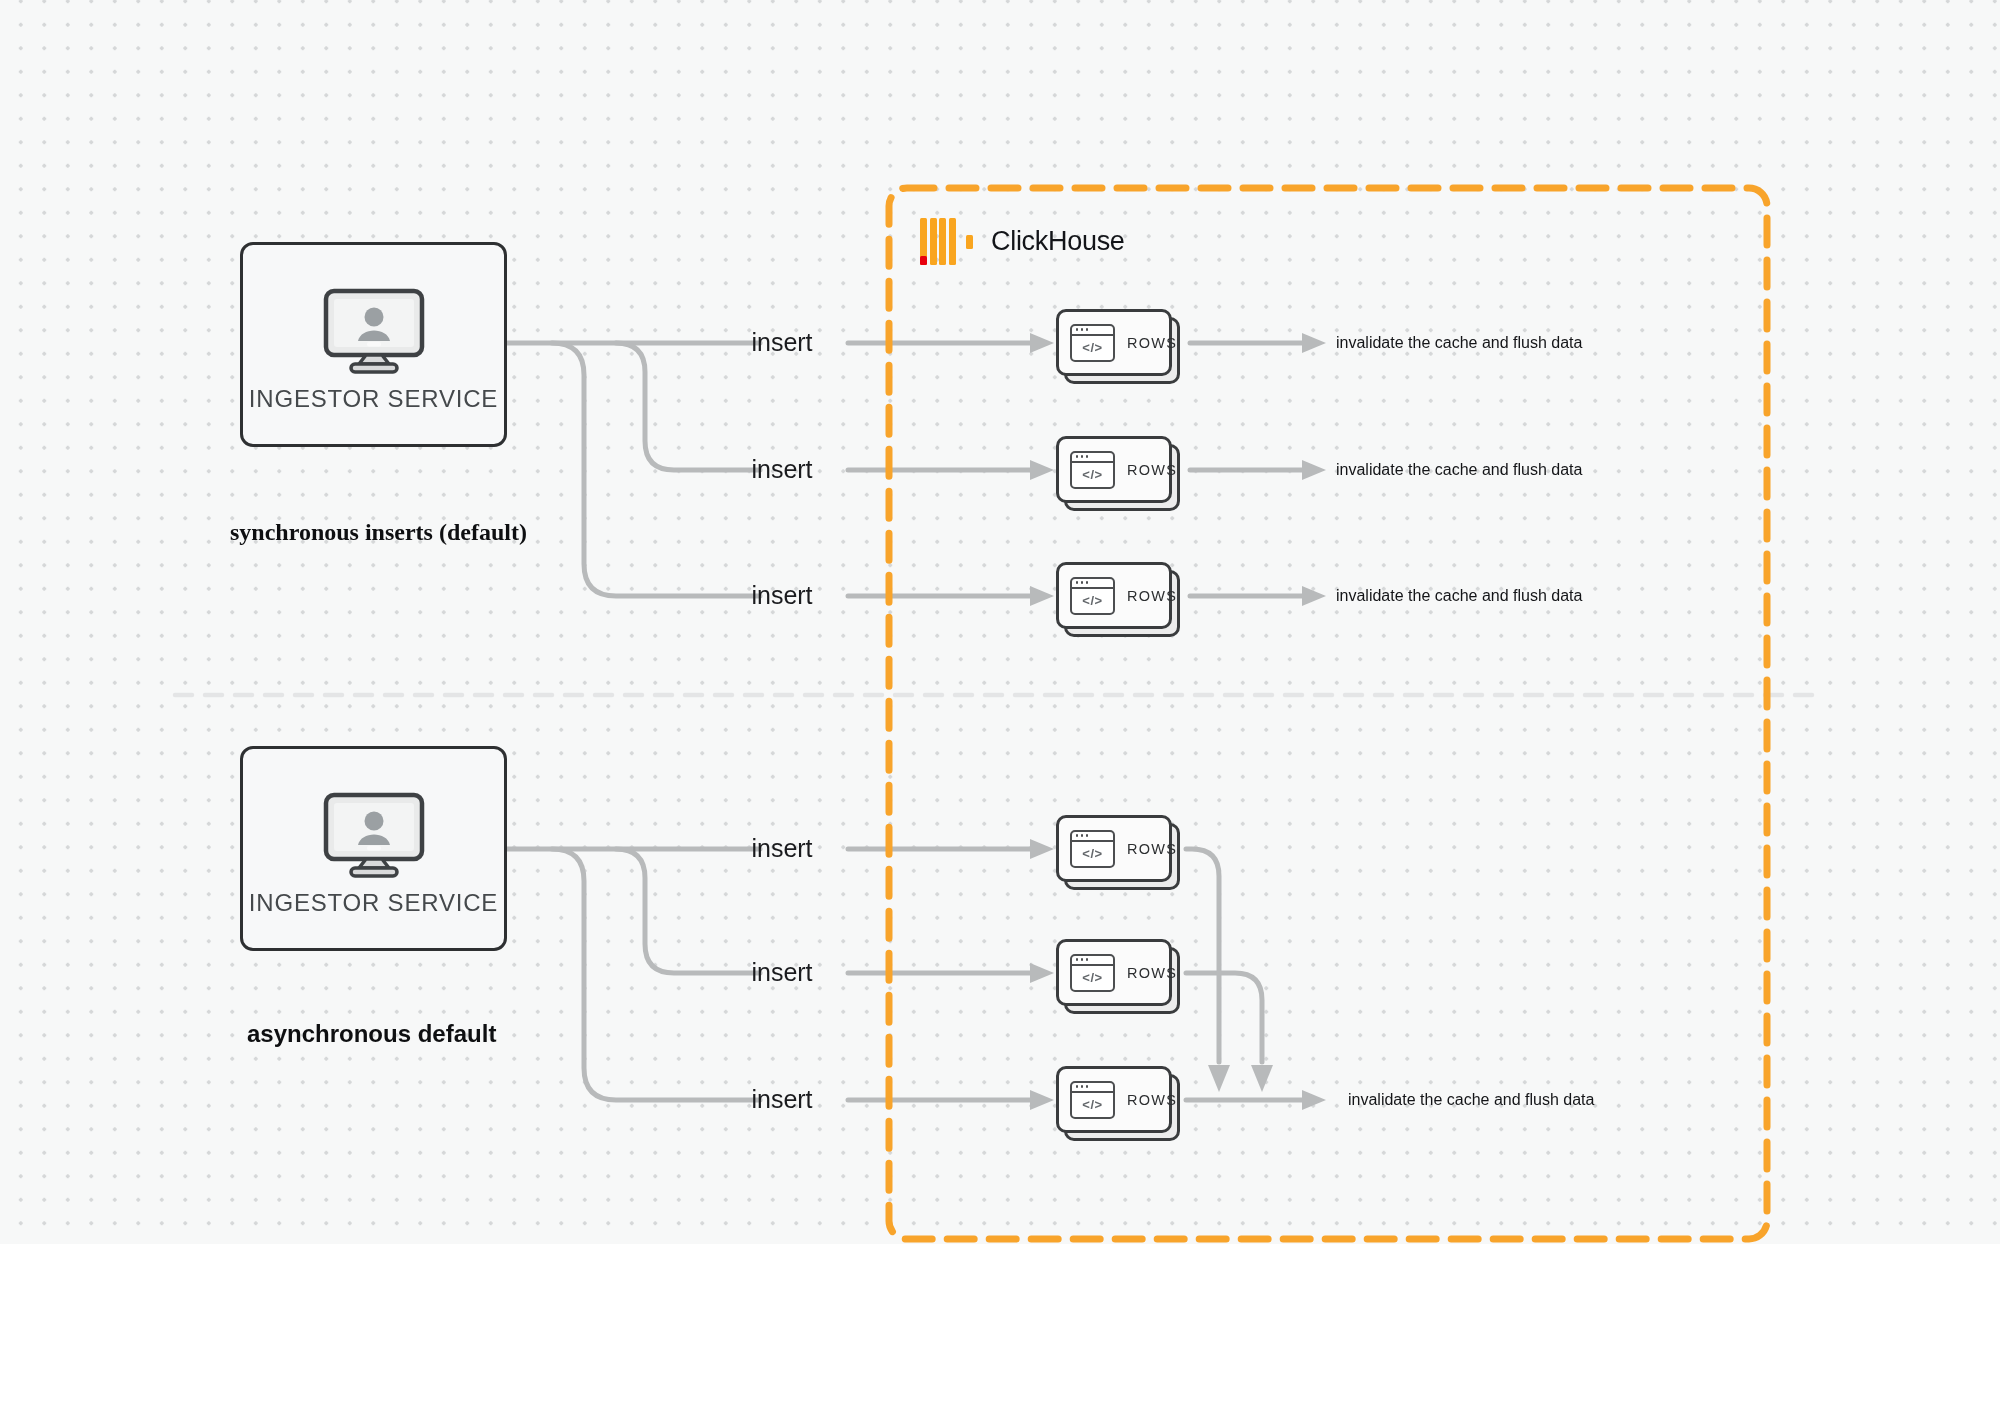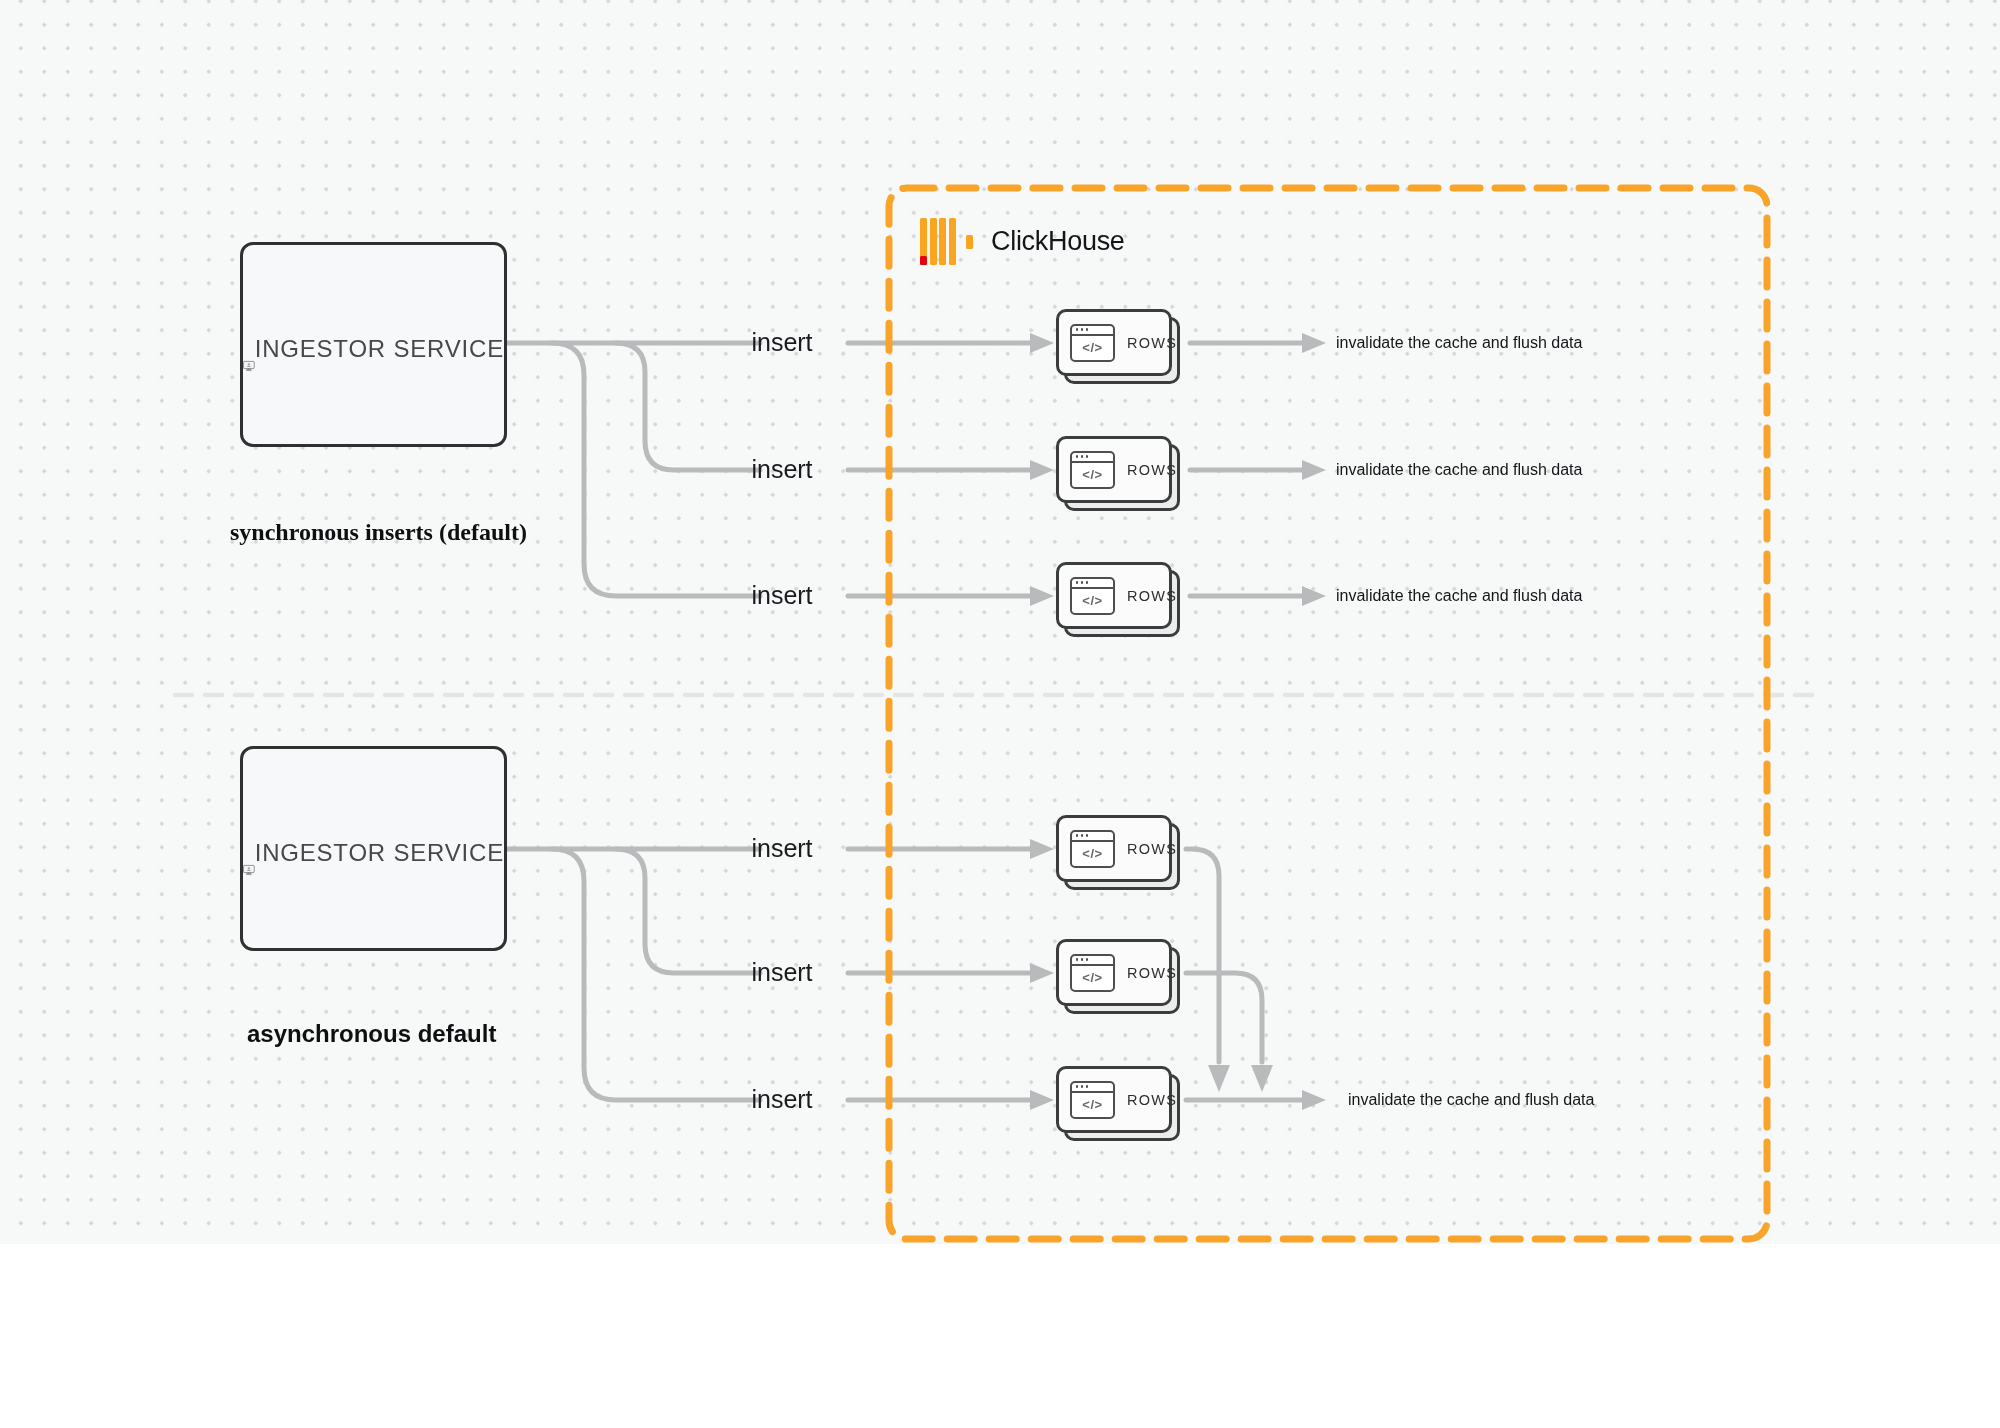--- a/index.html
+++ b/index.html
@@ -10,21 +10,21 @@
     background-image:radial-gradient(circle,#d5d7d8 1.7px,transparent 1.9px);
     background-size:23.5px 23.5px;
     background-position:9px 13px;
   }
   svg.wires{position:absolute;left:0;top:0;width:2000px;height:1428px;}
 
   
   .service-box{
     position:absolute;left:240px;width:267px;height:205px;box-sizing:border-box;
     background:#f7f8f9;border:3.5px solid #2e3032;border-radius:13px;
-    display:flex;flex-direction:row;align-items:center;
+    display:flex;flex-direction:column;align-items:center;
   }
   .service-box .mon{margin-top:42px;}
   .service-label{
     margin-top:8px;font-size:24px;color:#45494c;letter-spacing:.8px;white-space:nowrap;
   }
 
   .caption{
     position:absolute;font-size:24px;font-weight:700;color:#0e0f11;white-space:nowrap;
   }
 

